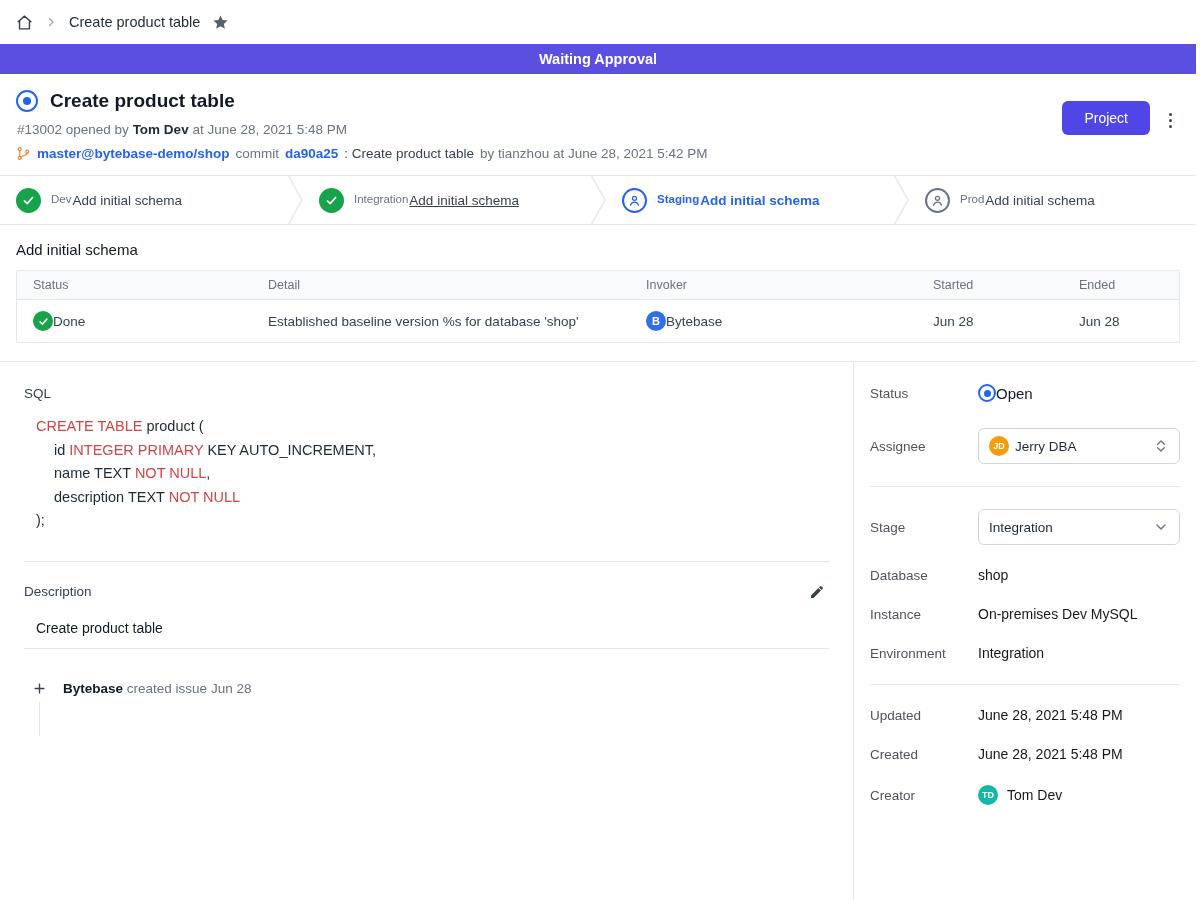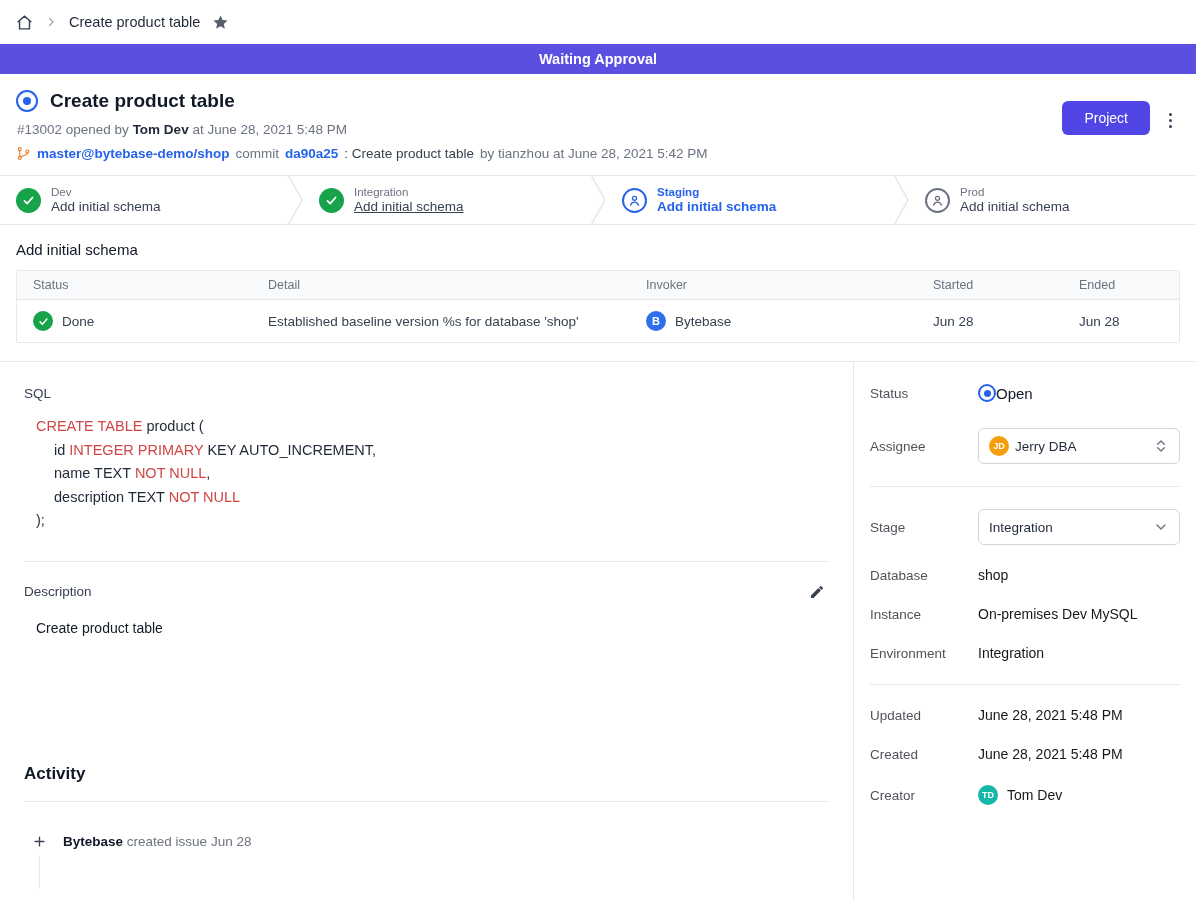--- a/index.html
+++ b/index.html
@@ -30,21 +30,21 @@
   .commit-msg { color:#374151; }
   .approve-btn { position:absolute; right:46px; top:27px; background:#4f46e5; color:#fff;
                  font-size:14px; font-weight:500; border:none; border-radius:6px; padding:9px 22px;
                  cursor:pointer; font-family:"Liberation Sans", sans-serif; }
   .kebab { position:absolute; right:18px; top:34px; cursor:pointer; padding:2px 6px; }
   .kebab i { display:block; width:3.5px; height:3.5px; border-radius:50%; background:#374151; margin:2.5px auto; }
   
   .pipeline { flex:none; height:50px; border-top:1px solid #e5e7eb; border-bottom:1px solid #e5e7eb;
               display:flex; align-items:stretch; }
   .stage { flex:1; display:flex; align-items:center; gap:10px; padding-left:16px; cursor:pointer; min-width:0; }
-  .stage-texts { display:flex; flex-direction:column; gap:1px; }
+  .stage-texts { display:flex; gap:1px; }
   .stage-env { font-size:11.5px; color:#6b7280; }
   .stage-task { font-size:13.5px; color:#374151; }
   .stage.linked .stage-task { text-decoration:underline; }
   .stage.active .stage-env { color:#2563eb; font-weight:600; }
   .stage.active .stage-task { color:#2563eb; font-weight:700; }
   .sep { flex:none; display:flex; align-items:center; }
   .check-circle { width:25px; height:25px; border-radius:50%; background:#16a34a; flex:none;
                   display:flex; align-items:center; justify-content:center; }
   .person-circle { width:25px; height:25px; border-radius:50%; border:2px solid; background:#fff; flex:none;
                    display:flex; align-items:center; justify-content:center; }
@@ -52,21 +52,21 @@
   .person-circle.pending { border-color:#6b7280; color:#6b7280; }
   
   .task-section { flex:none; padding:16px 16px 18px; }
   .task-heading { font-size:15px; font-weight:400; color:#111827; margin:0 0 12px; }
   .issue-table { border:1px solid #e5e7eb; border-radius:2px; }
   .t-head, .t-row { display:grid; grid-template-columns:235px 378px 287px 146px 1fr; }
   .t-head { background:#f9fafb; border-bottom:1px solid #e5e7eb; }
   .t-head > div { padding:7px 16px; font-size:12.5px; color:#6b7280; }
   .t-row { align-items:center; background:#fff; cursor:pointer; }
   .t-row > div { padding:11px 16px; font-size:13.5px; color:#374151; }
-  .status-cell, .invoker-cell { display:flex; align-items:center; gap:9px; }
+  .status-cell, .invoker-cell { display:flex; align-items:center; }
   .check-sm { width:20px; height:20px; border-radius:50%; background:#16a34a; flex:none;
               display:flex; align-items:center; justify-content:center; }
   .avatar { border-radius:50%; color:#fff; display:flex; align-items:center; justify-content:center;
             font-weight:700; flex:none; }
   .avatar.b  { width:20px; height:20px; background:#2f6fec; font-size:11px; }
   .avatar.jd { width:20px; height:20px; background:#f59e0b; font-size:9px; }
   .avatar.td { width:20px; height:20px; background:#14b8a6; font-size:9px; }
   
   .content { flex:1; display:flex; border-top:1px solid #e5e7eb; overflow:hidden; }
   .left { flex:1; padding:24px 24px 0; min-width:0; }
@@ -272,21 +272,20 @@
       <hr class="left-divider">
       <div class="desc-header">
         <span class="desc-label">Description</span>
         <span class="icon-btn">
           <svg width="16" height="16" viewBox="0 0 24 24" fill="#374151">
               <path d="M3 17.2V21h3.8L17.9 9.9l-3.8-3.8L3 17.2zM20.7 7.1c.4-.4.4-1 0-1.4l-2.4-2.4c-.4-.4-1-.4-1.4 0l-1.8 1.8 3.8 3.8 1.8-1.8z"></path>
             </svg>
         </span>
       </div>
       <div class="desc-text">Create product table</div>
-      <h3 class="activity-h">Activity</h3>
       <hr class="activity-divider">
       <div class="activity-item">
         <span class="icon-btn" style="padding-left:8px;">
           <svg width="15" height="15" viewBox="0 0 24 24" fill="none" stroke="#374151" stroke-width="2.2" stroke-linecap="round">
               <path d="M12 5v14M5 12h14"></path>
             </svg>
         </span>
         <span>
           <span class="actor">Bytebase</span>
           <span>created issue</span>

